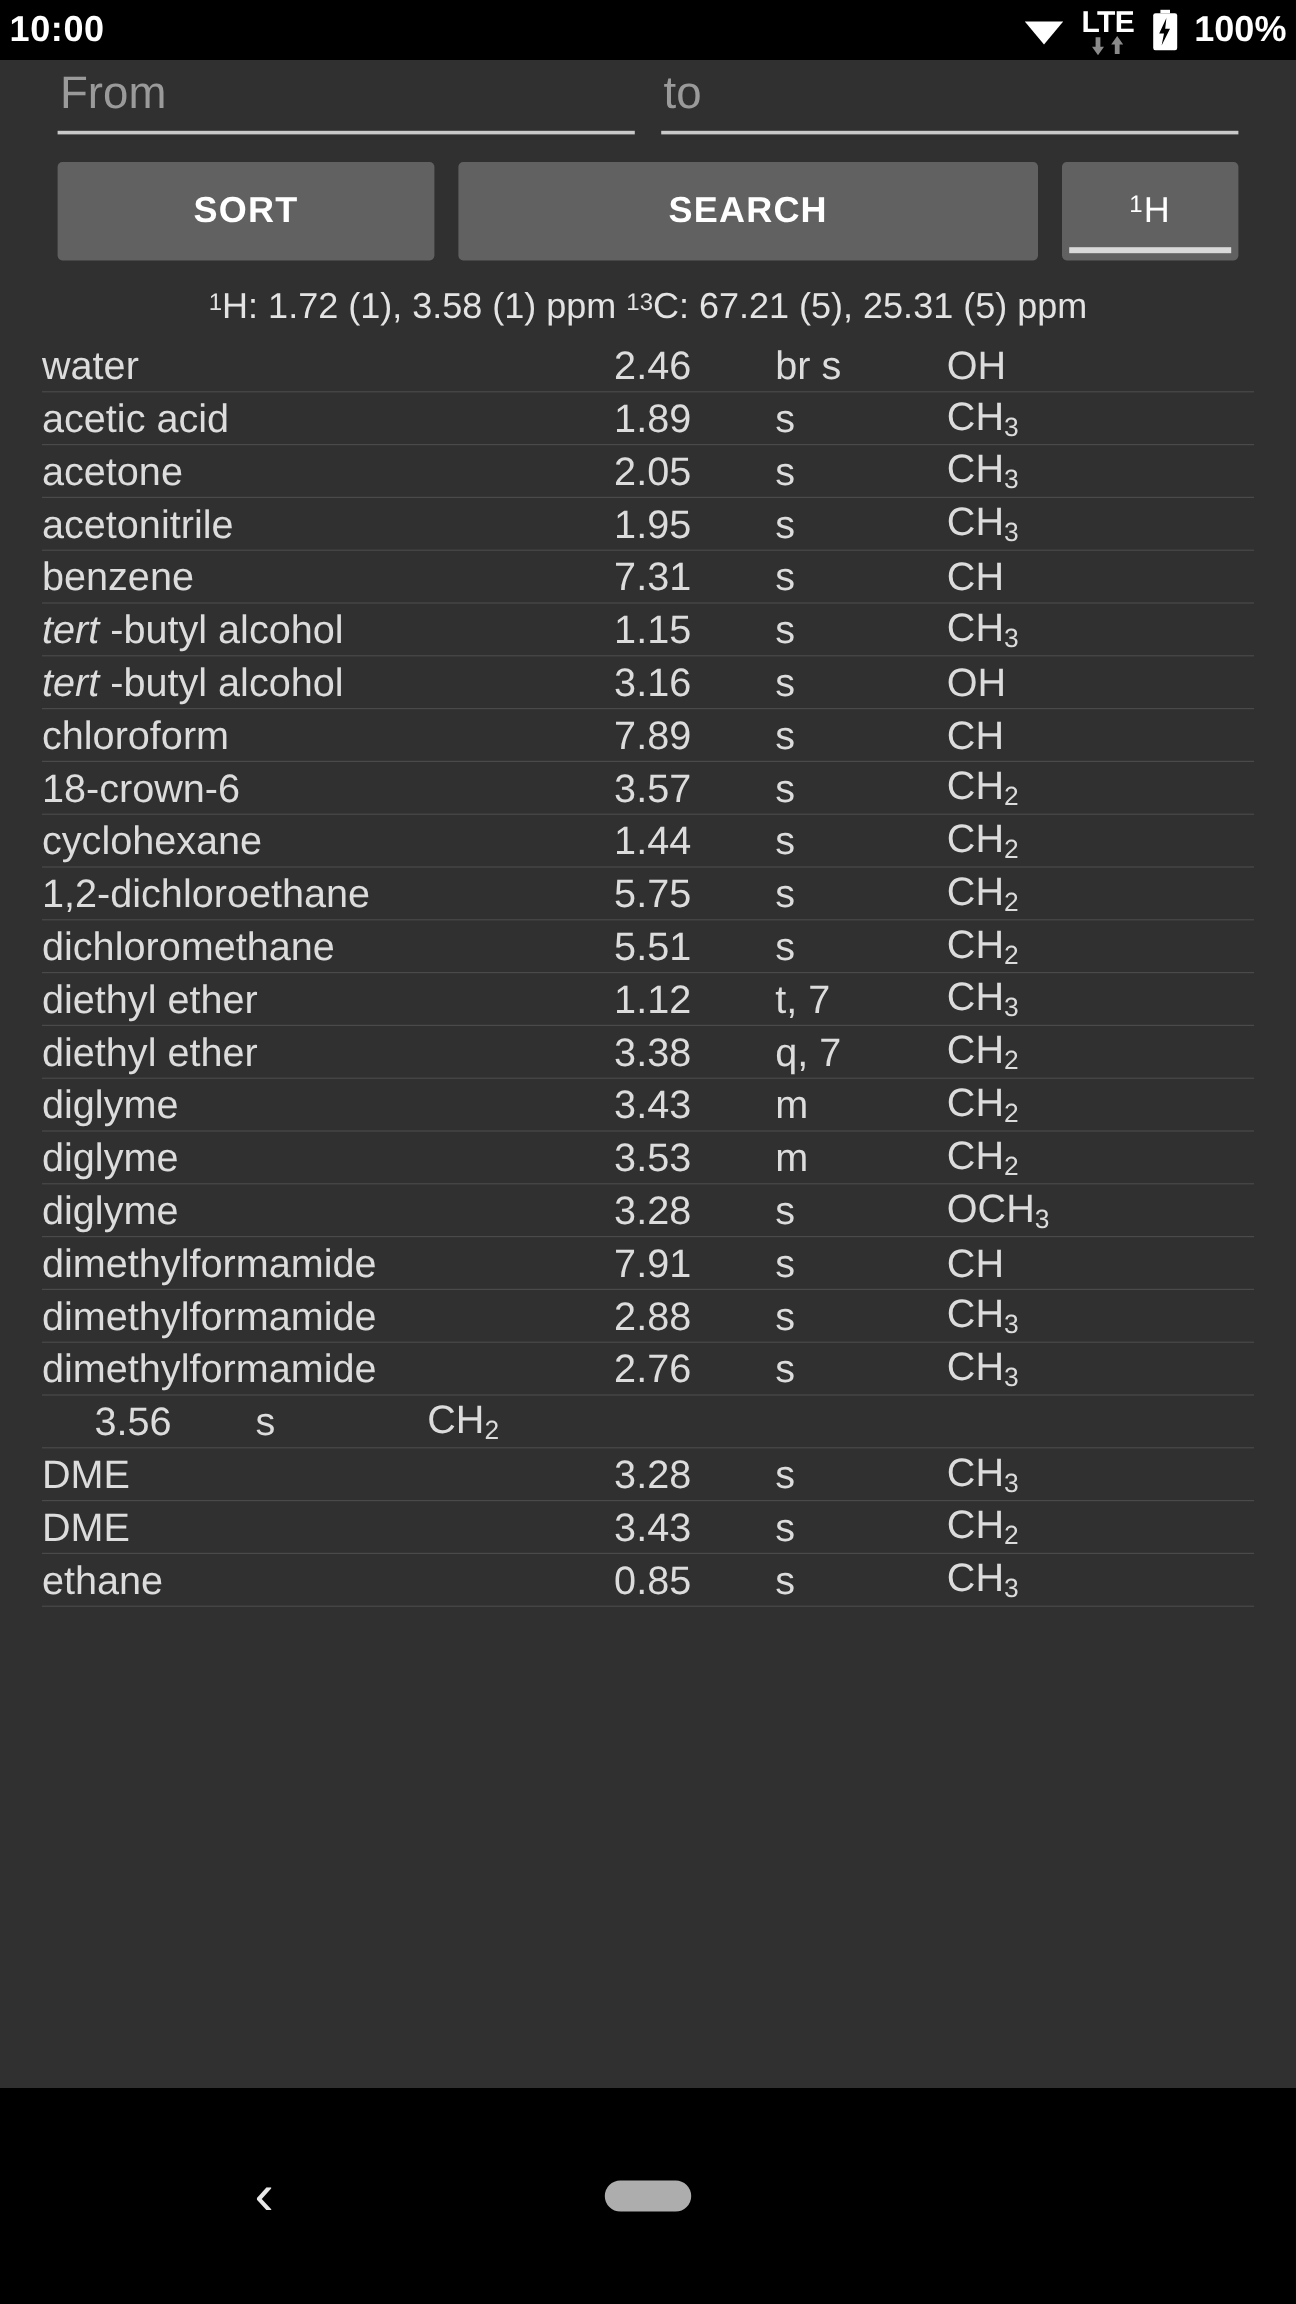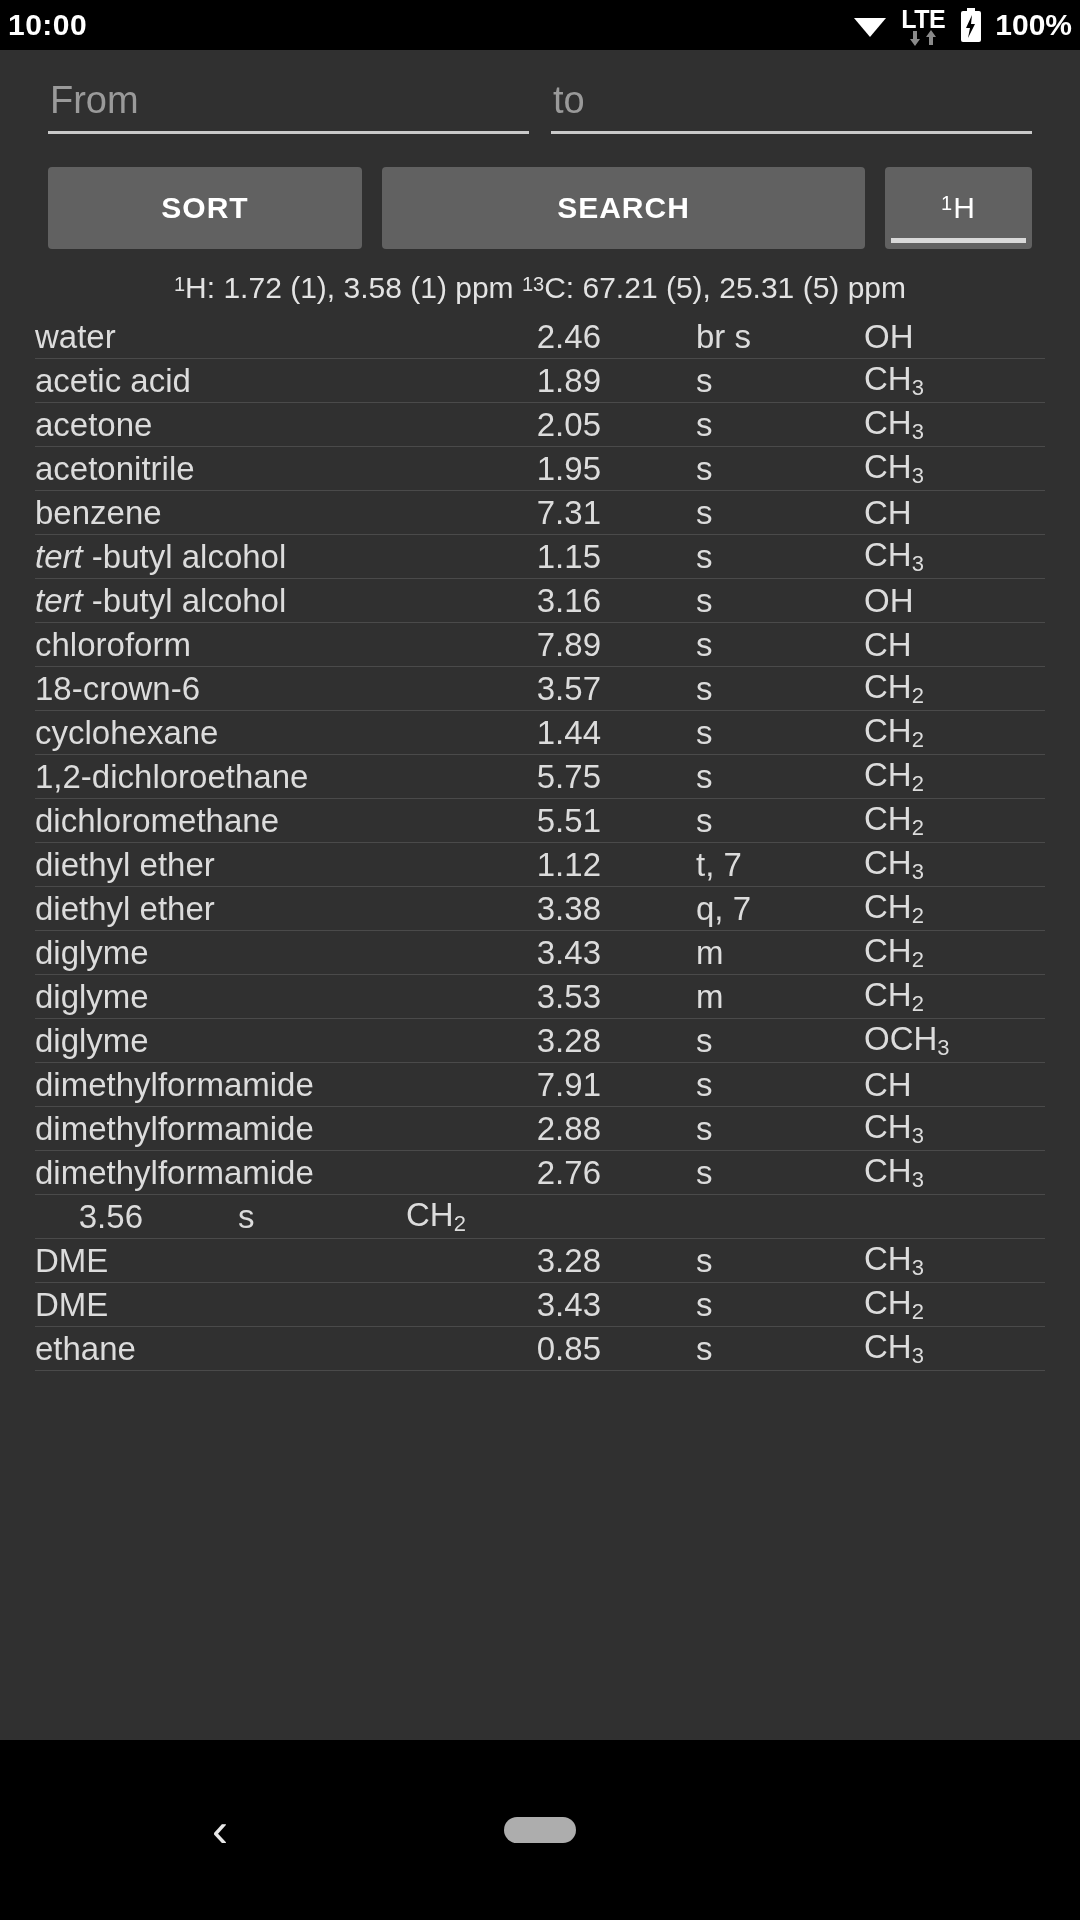--- a/index.html
+++ b/index.html
@@ -46,38 +46,38 @@
   #spinner-arrow{
     position:absolute; right:70px; top:50%; transform:translateY(-50%);
     width:0;height:0;
     border-left:14px solid transparent;
     border-right:14px solid transparent;
     border-top:16px solid #cfcfcf;
   }
 
   
   #range-row{
-    display:flex; gap:22px; padding:0 48px; margin-top:22px;justify-content:flex-end;
+    display:flex; gap:22px; padding:0 48px; justify-content:flex-end;
   }
   .range-field{
     flex:1; position:relative; height:62px;
   }
   .range-field input{
     width:100%; height:56px; background:transparent; border:none; outline:none;
     color:#e6e6e6; font-size:38px; font-family:"Liberation Sans", sans-serif;
     padding:0 2px;
   }
   .range-field input::placeholder{ color:#9a9a9a; }
   .range-underline{
     position:absolute; left:0; bottom:0; width:100%; height:3px; background:#c9c9c9;
   }
 
   
   #button-row{
-    display:flex; gap:20px; padding:0 48px; margin-top:33px; align-items:stretch;
+    display:flex; gap:20px; padding:0 48px; margin-top:23px; align-items:stretch;
   }
   .btn{
     background:#616161; border:none; border-radius:4px;
     color:#fff; font-size:30px; font-weight:bold; letter-spacing:1px;
     font-family:"Liberation Sans", sans-serif;
     height:82px; cursor:pointer;
     display:flex; align-items:center; justify-content:center;
     position:relative;
   }
   #sort-button{ width:314px; }
@@ -97,21 +97,21 @@
 
   
   #table-wrap{
     margin-top:10px; height:1172px; overflow:hidden; position:relative;
   }
   .row{
     display:flex; align-items:center;
     height:44px;
     border-bottom:1px solid #4a4a4a;
     margin:0 35px;
-    color:#dcdcdc; font-size:33px;gap:25px;
+    color:#dcdcdc; font-size:33px;
   }
   .c-name{ width:433px; white-space:nowrap; overflow:hidden; }
   .c-name i{ font-style:italic; }
   .c-shift{ width:108px; text-align:right; }
   .c-mult{ width:213px; padding-left:70px; }
   .c-group{ flex:1; padding-left:0px; }
   .c-group sub{ font-size:22px; vertical-align:-5px; }
 
   
   #navbar{

